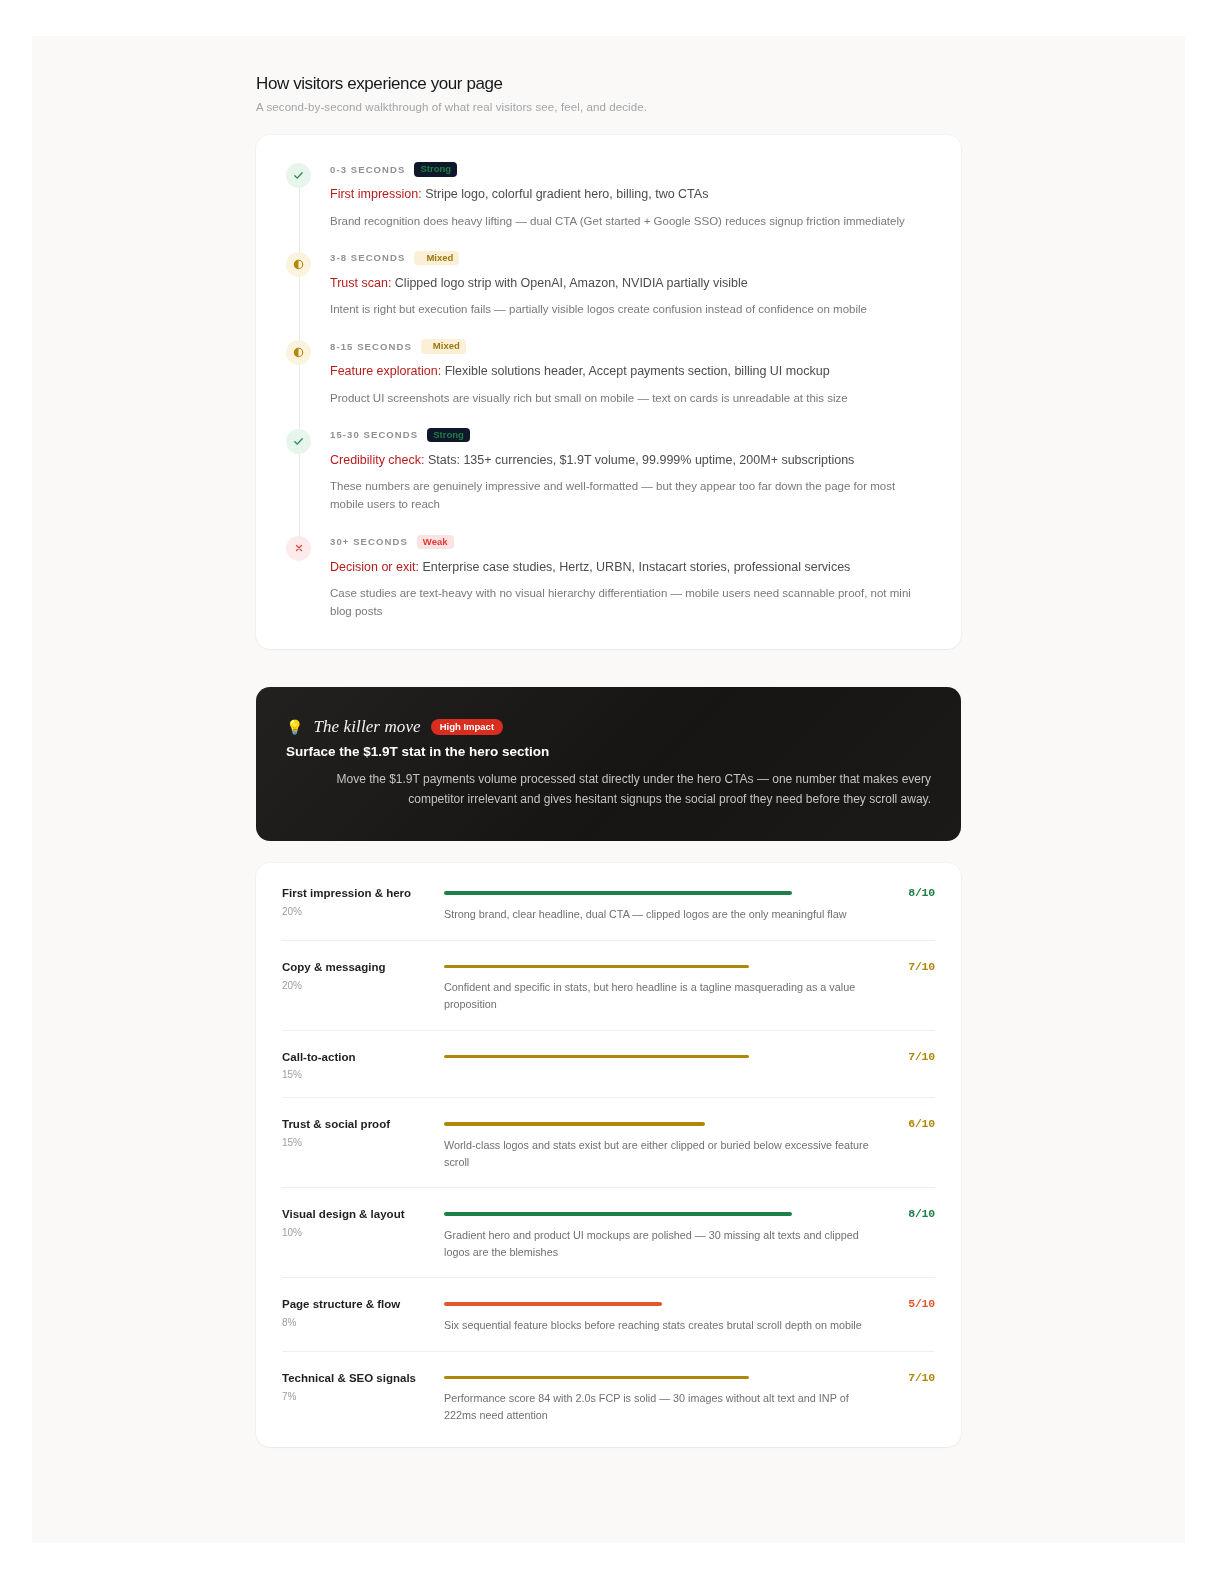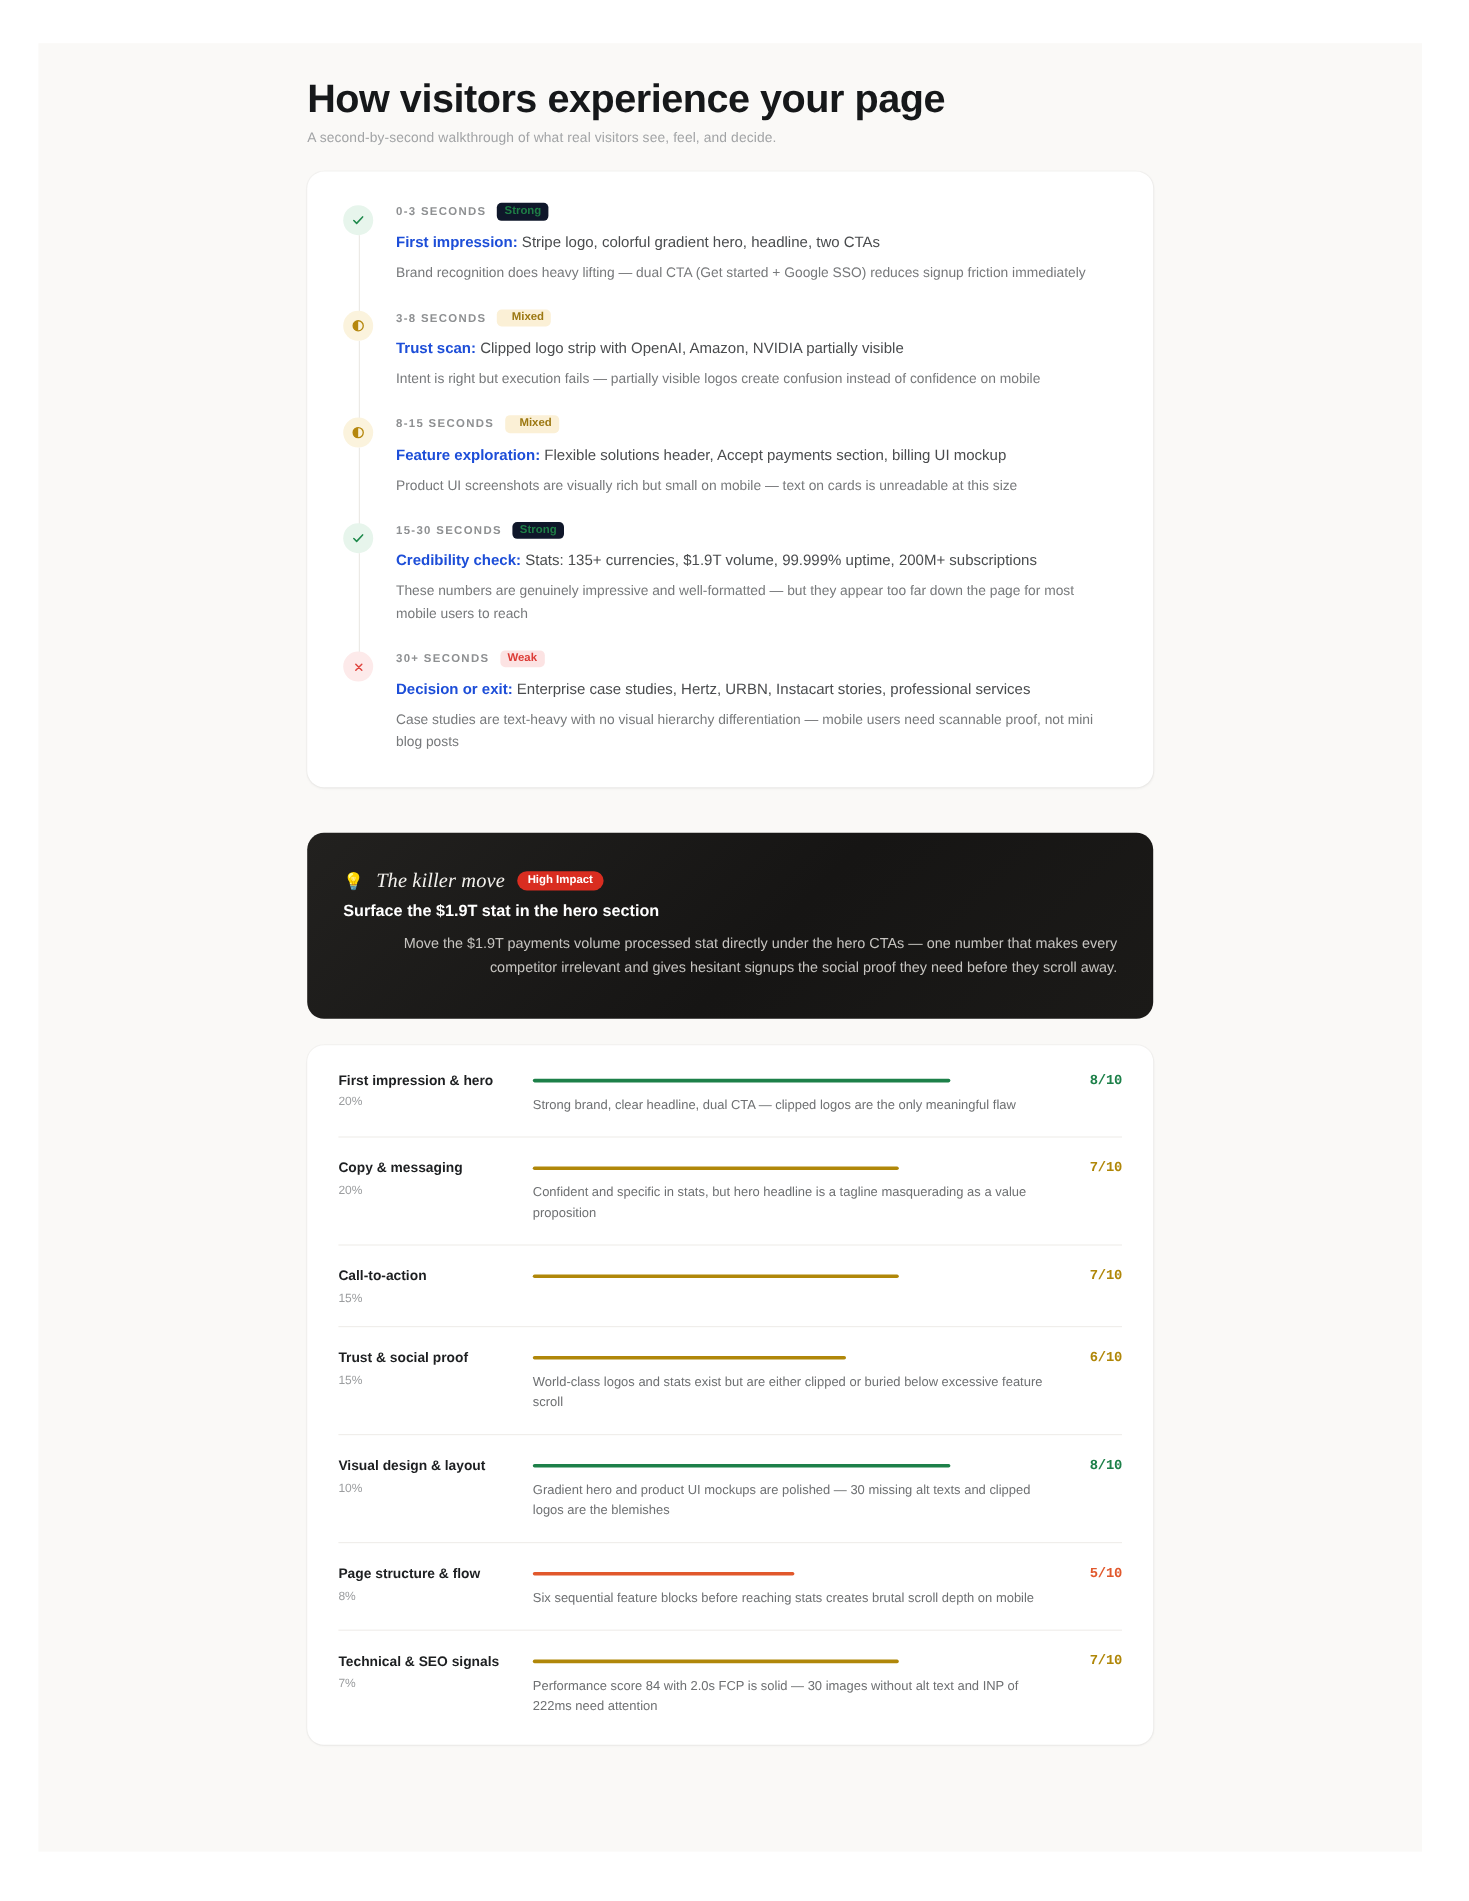--- a/index.html
+++ b/index.html
@@ -17,25 +17,26 @@
     overflow: hidden;
   }
   .inner {
     width: 705px;
     margin: 0 auto;
     padding-top: 26px;
   }
 
   
   .sec-title {
-    font-size: 33px;
-    font-weight: 700;
+    font-size: 17px;
+    font-weight: 400;
     color: #16181a;
     letter-spacing: -0.4px;
     line-height: 1.2;
+    margin-top: 12px;
   }
   .sec-sub {
     font-size: 11.5px;
     color: #a2a4a6;
     margin-top: 7px;
     letter-spacing: 0.1px;
   }
 
   
   .card {
@@ -73,21 +74,21 @@
     font-size: 9.5px; font-weight: 700; border-radius: 4px;
     padding: 2px 6px 3px; line-height: 1;
   }
   .pill.strong { background: #0f172a; color: #1e7e46; }
   .pill.mixed  { background: #fbf0d6; color: #9c7812; padding-left: 12px; }
   .pill.weak   { background: #fce3e3; color: #dc3b36; }
 
   .tl-main {
     font-size: 12.5px; color: #4a4c4e; margin-top: 8px; line-height: 1.45;
   }
-  .tl-main b { color: #1d4ed8; font-weight: 700; }
+  .tl-main b { color: #b91c1c; font-weight: 400; }
   .tl-note {
     font-size: 11.5px; color: #77797b; margin-top: 8px; line-height: 1.6;
   }
 
   
   .killer {
     margin-top: 38px;
     background: linear-gradient(135deg, #22211f 0%, #161514 55%, #1b1a18 100%);
     border-radius: 14px;
     padding: 30px 30px 32px;
@@ -146,21 +147,21 @@
               <span class="tl-line"></span>
               <span class="tl-dot strong">
                 <svg width="11" height="11" viewBox="0 0 12 12">
                   <path d="M2 6.3L4.6 8.9 10 3" fill="none" stroke="currentColor" stroke-width="1.4" stroke-linecap="round" stroke-linejoin="round"></path>
                 </svg>
               </span>
               <div class="tl-head">
                 <span class="tl-time">0-3 SECONDS</span>
                 <span class="pill strong">Strong</span>
               </div>
-              <div class="tl-main"><b>First impression:</b><span> Stripe logo, colorful gradient hero, headline, two CTAs</span></div>
+              <div class="tl-main"><b>First impression:</b><span> Stripe logo, colorful gradient hero, billing, two CTAs</span></div>
               <div class="tl-note">Brand recognition does heavy lifting — dual CTA (Get started + Google SSO) reduces signup friction immediately</div>
             </div>
             <div class="tl-item">
               <span class="tl-line"></span>
               <span class="tl-dot mixed">
                 <svg width="11" height="11" viewBox="0 0 12 12">
                   <circle cx="6" cy="6" r="4.6" fill="none" stroke="currentColor" stroke-width="1.2"></circle>
                   <path d="M6 1.4 A4.6 4.6 0 0 0 6 10.6 Z" fill="currentColor"></path>
                 </svg>
               </span>

